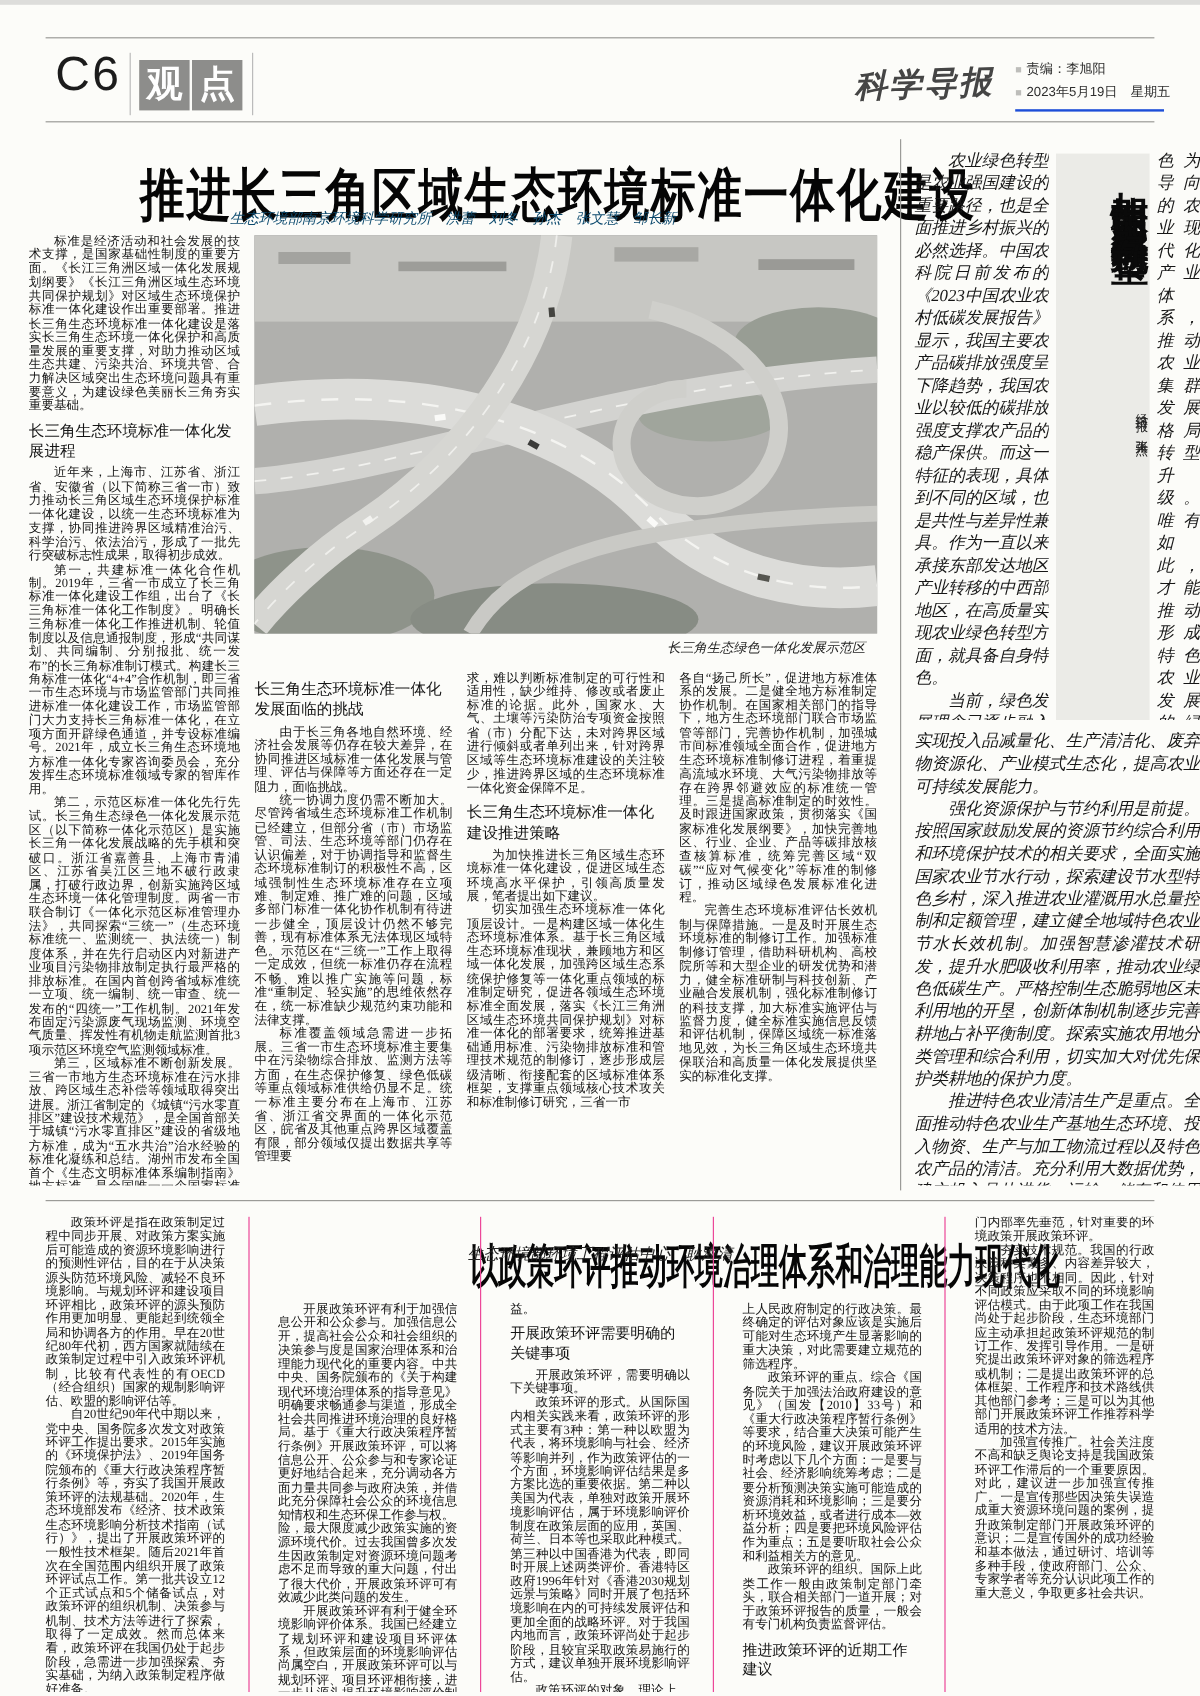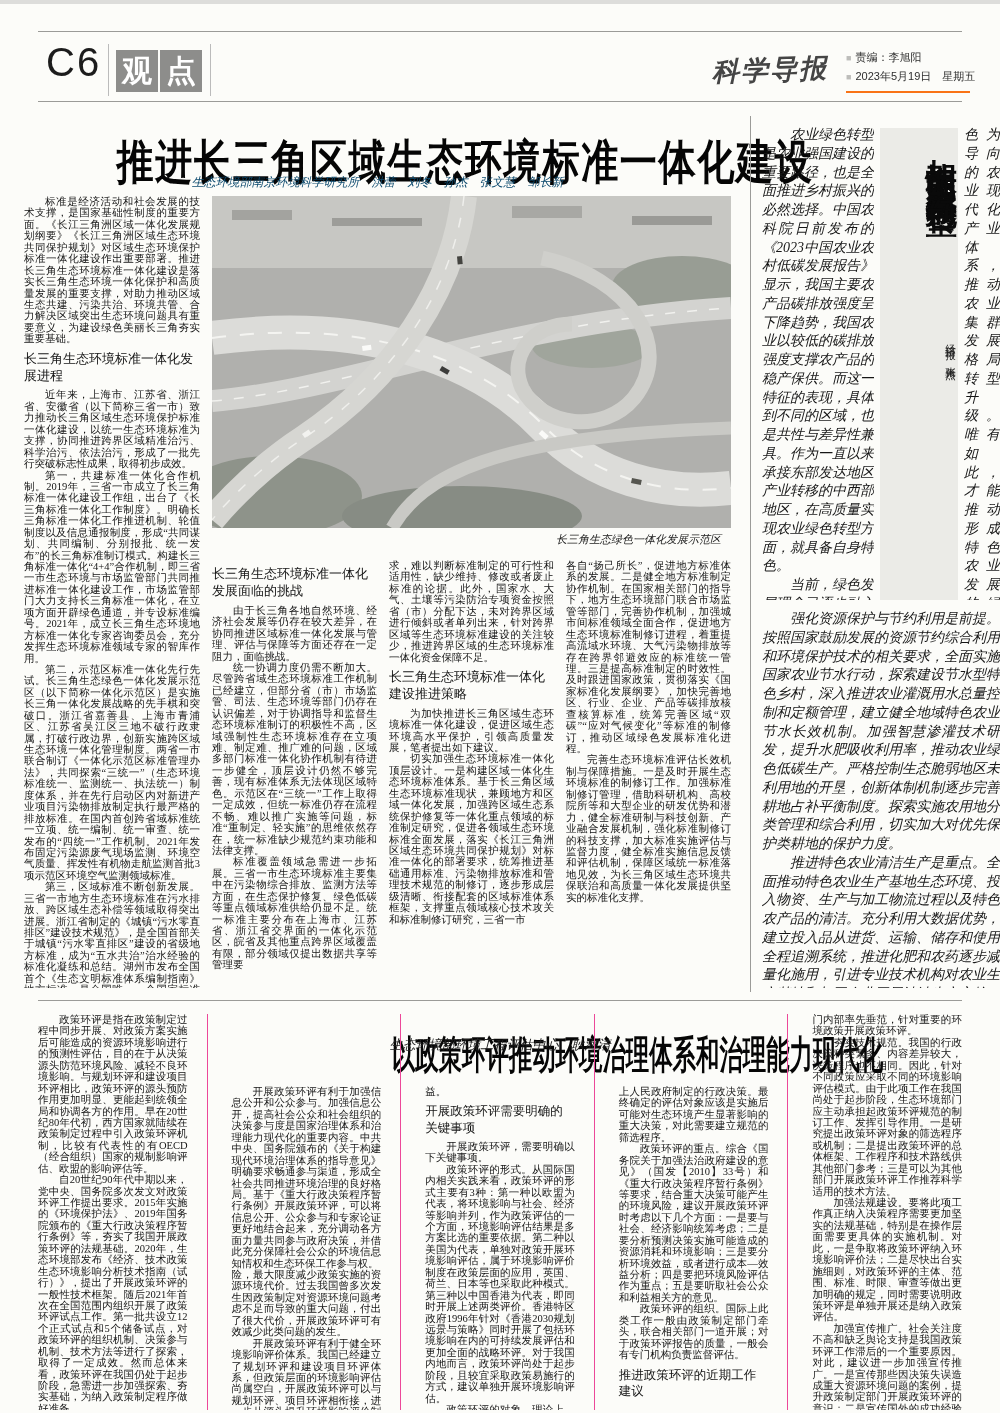--- a/index.html
+++ b/index.html
@@ -10,21 +10,21 @@
 
   
   .page-no{position:absolute;left:46px;top:36px;font-family:"Liberation Sans","DejaVu Sans",sans-serif;
            font-size:40px;font-weight:500;letter-spacing:2px;color:#1c1c1c;}
   .hdr-div{position:absolute;width:1px;background:#bbb;top:40px;height:52px;}
   .sec-box{position:absolute;top:46px;width:42px;height:42px;background:#8d8d8b;color:#fff;
            font-family:"Liberation Sans",sans-serif;font-weight:900;font-size:30px;line-height:42px;text-align:center;}
   .masthead{position:absolute;left:712px;top:48px;width:120px;font-style:italic;font-weight:700;
             font-size:27px;letter-spacing:2px;color:#454545;transform:rotate(-2deg);white-space:nowrap;}
   .hdr-meta{position:absolute;left:846px;top:42px;width:124px;font-family:"Liberation Sans",sans-serif;
-            font-size:11px;color:#2e2e2e;border-bottom:2px solid #f97316;padding-bottom:7px;}
+            font-size:11px;color:#2e2e2e;border-bottom:2px solid #1d4ed8;padding-bottom:7px;}
   .hdr-meta .row{margin-top:4px;white-space:nowrap;}
   .sq{color:#bdbdba;font-size:9px;margin-right:4px;}
 
   
   .para{margin:0;text-indent:2em;font-size:10.5px;line-height:1.09;text-align:justify;}
   .para.cont{text-indent:0;}
   .subhead{font-family:"Liberation Sans","DejaVu Sans",sans-serif;font-weight:400;font-size:13px;
            line-height:1.3;margin:6px 0 5px;text-indent:0;}
   .col{overflow:hidden;}
 
@@ -165,20 +165,21 @@
         <div class="rail-title">加快中西部农业集群绿色转型</div>
         <div class="rail-meta">
           <span>经济日报</span><span class="gapv"></span><span>张再杰</span>
         </div>
       </div>
       <div class="col rail-rightcol">
           <p class="para cont">色为导向的农业现代化产业体系，推动农业集群发展格局转型升级。唯有如此，才能推动形成特色农业发展的绿色生产方式，</p>
         </div>
     </div>
     <div class="col rail-bottom">
+        <p class="para cont">实现投入品减量化、生产清洁化、废弃物资源化、产业模式生态化，提高农业可持续发展能力。</p>
         <p class="para">强化资源保护与节约利用是前提。按照国家鼓励发展的资源节约综合利用和环境保护技术的相关要求，全面实施国家农业节水行动，探索建设节水型特色乡村，深入推进农业灌溉用水总量控制和定额管理，建立健全地域特色农业节水长效机制。加强智慧渗灌技术研发，提升水肥吸收利用率，推动农业绿色低碳生产。严格控制生态脆弱地区未利用地的开垦，创新体制机制逐步完善耕地占补平衡制度。探索实施农用地分类管理和综合利用，切实加大对优先保护类耕地的保护力度。</p>
         <p class="para">推进特色农业清洁生产是重点。全面推动特色农业生产基地生态环境、投入物资、生产与加工物流过程以及特色农产品的清洁。充分利用大数据优势，建立投入品从进货、运输、储存和使用全程追溯系统，推进化肥和农药逐步减量化施用，引进专业技术机构对农业生产基地和加工企业开展清洁生产审核，推动特色农业全过程清洁化改造。</p>
         <p class="para">集中治理农业环境突出问题是关键。千方百计保护好耕地资源，大力实施土壤污染防治行动计划，加强农膜、秸秆等废弃物回收利用，持续推进化肥农药减量增效，改善产地环境质量，守住区域生态环境安全底线，为特色农产品提供良好的产地环境，保护好农业生态环境。</p>
       </div>
   </div>
 
   <div class="rule" style="left:38px;top:996px;width:924px;"></div>
 
   <div class="bot-art">
     <h2 class="bot-title"><span>以政策环评推动环境治理体系和治理能力现代化</span></h2>
@@ -203,19 +204,18 @@
         </div>
       <div class="bcol col pad">
           <p class="para cont">上人民政府制定的行政决策。最终确定的评估对象应该是实施后可能对生态环境产生显著影响的重大决策，对此需要建立规范的筛选程序。</p>
           <p class="para">政策环评的重点。综合《国务院关于加强法治政府建设的意见》（国发【2010】33号）和《重大行政决策程序暂行条例》等要求，结合重大决策可能产生的环境风险，建议开展政策环评时考虑以下几个方面：一是要与社会、经济影响统筹考虑；二是要分析预测决策实施可能造成的资源消耗和环境影响；三是要分析环境效益，或者进行成本—效益分析；四是要把环境风险评估作为重点；五是要听取社会公众和利益相关方的意见。</p>
           <p class="para">政策环评的组织。国际上此类工作一般由政策制定部门牵头，联合相关部门一道开展；对于政策环评报告的质量，一般会有专门机构负责监督评估。</p>
           <h4 class="subhead">推进政策环评的近期工作建议</h4>
         </div>
       <div class="bcol col">
           <p class="para cont">门内部率先垂范，针对重要的环境政策开展政策环评。</p>
           <p class="para">夯实技术规范。我国的行政决策种类繁多、内容差异较大，决策程序也不相同。因此，针对不同政策应采取不同的环境影响评估模式。由于此项工作在我国尚处于起步阶段，生态环境部门应主动承担起政策环评规范的制订工作、发挥引导作用。一是研究提出政策环评对象的筛选程序或机制；二是提出政策环评的总体框架、工作程序和技术路线供其他部门参考；三是可以为其他部门开展政策环评工作推荐科学适用的技术方法。</p>
-          <p class="para">加强法规建设。要将此项工作真正纳入决策程序需要更加坚实的法规基础，特别是在操作层面需要更具体的实施机制。对此，一是争取将政策环评纳入环境影响评价法；二是尽快出台实施细则，对政策环评的主体、范围、标准、时限、审查等做出更加明确的规定，同时需要说明政策环评是单独开展还是纳入政策评估。</p>
           <p class="para">加强宣传推广。社会关注度不高和缺乏舆论支持是我国政策环评工作滞后的一个重要原因。对此，建议进一步加强宣传推广。一是宣传那些因决策失误造成重大资源环境问题的案例，提升政策制定部门开展政策环评的意识；二是宣传国外的成功经验和基本做法，通过研讨、培训等多种手段，使政府部门、公众、专家学者等充分认识此项工作的重大意义，争取更多社会共识。</p>
         </div>
     </div>
   </div>
 
 </div>
 
 </body></html>

